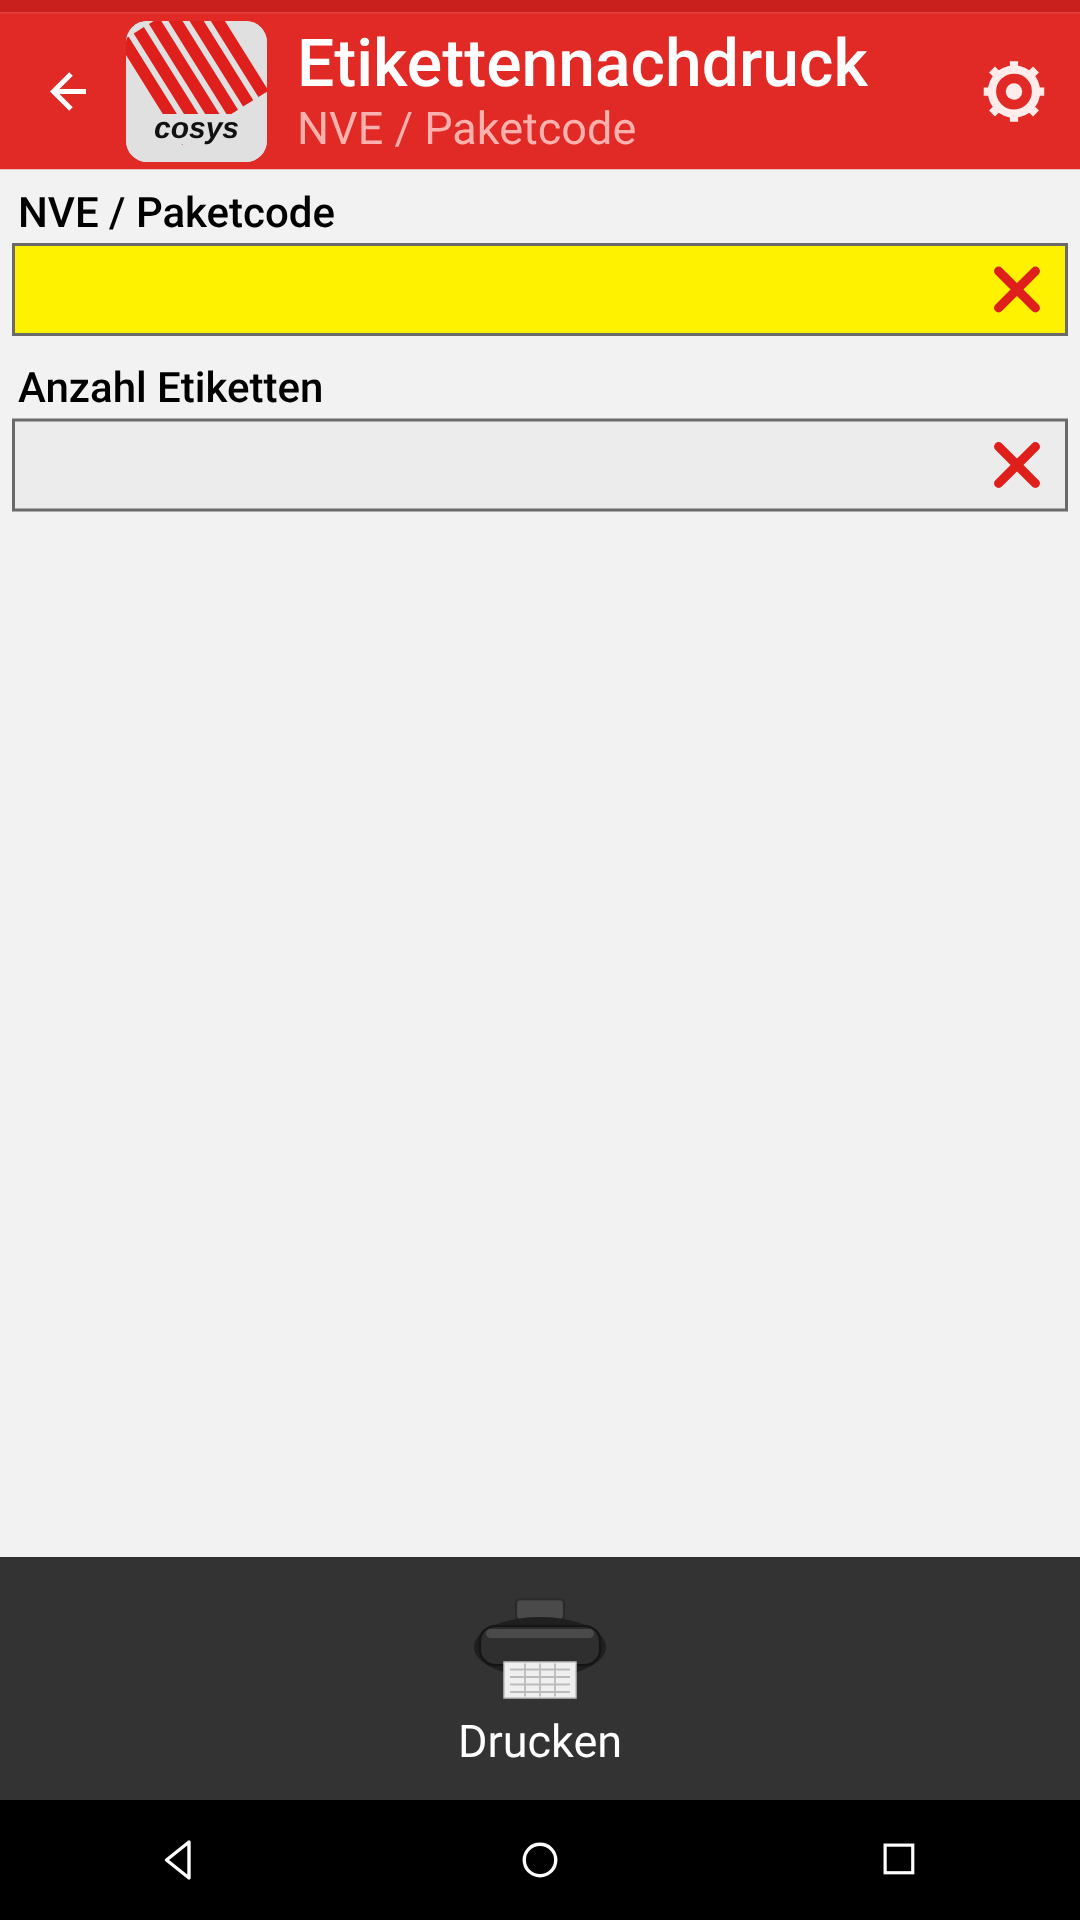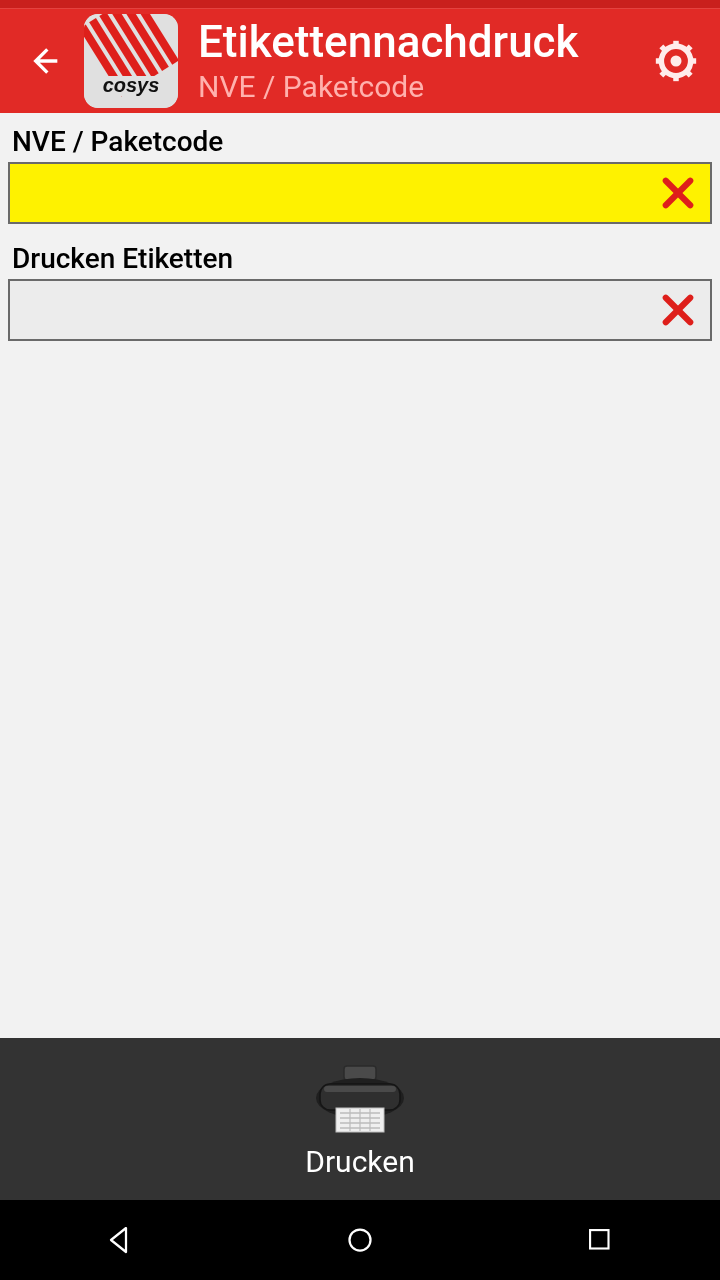--- a/index.html
+++ b/index.html
@@ -155,21 +155,21 @@
       <div class="clear-x">
         <svg viewBox="0 0 48 48" width="42" height="42">
           <line x1="10" y1="10" x2="38" y2="38"></line>
           <line x1="38" y1="10" x2="10" y2="38"></line>
         </svg>
       </div>
     </div>
   </div>
 
   <div class="group">
-    <div class="field-label">Drucken Etiketten</div>
+    <div class="field-label">Anzahl Etiketten</div>
     <div class="field inactive">
       <input type="text" value="" style="">
       <div class="clear-x">
         <svg viewBox="0 0 48 48" width="42" height="42">
           <line x1="10" y1="10" x2="38" y2="38"></line>
           <line x1="38" y1="10" x2="10" y2="38"></line>
         </svg>
       </div>
     </div>
   </div>

